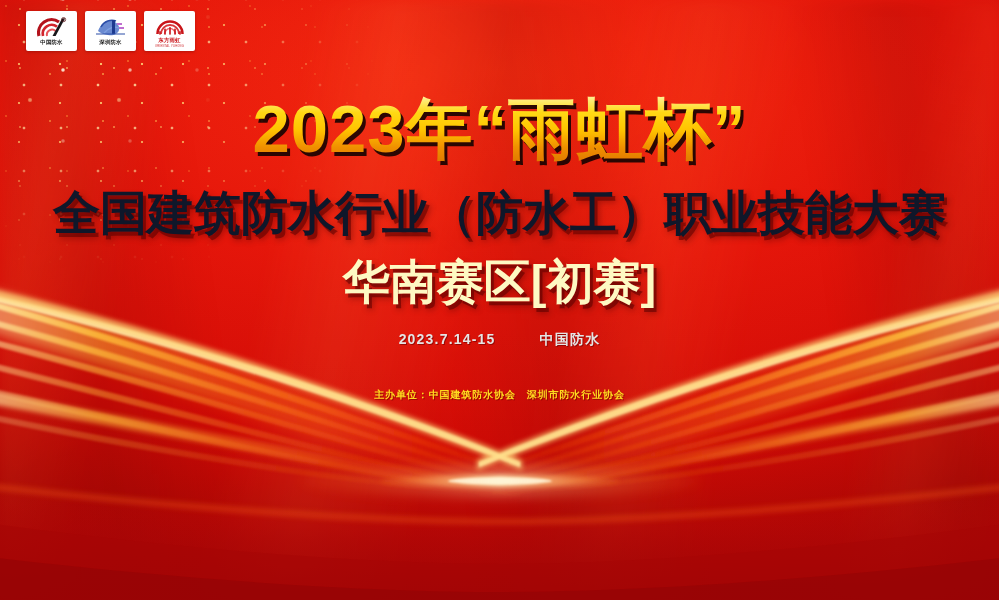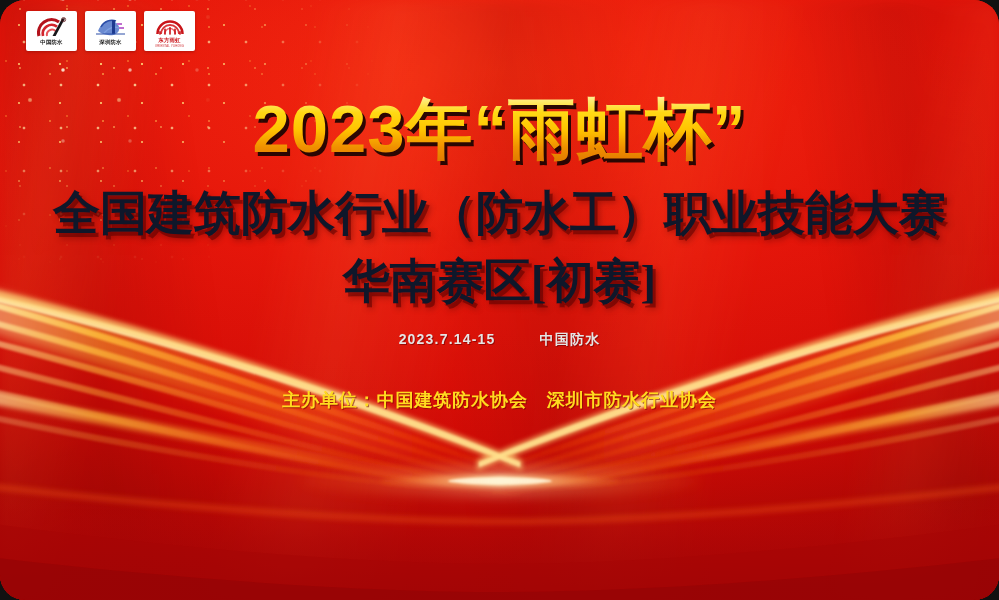--- a/index.html
+++ b/index.html
@@ -3,21 +3,20 @@
 <meta charset="utf-8">
 <style>
   html,body{margin:0;padding:0;background:#111;}
   *{box-sizing:border-box;}
   .stage{
     position:relative;
     width:999px;height:600px;
     overflow:hidden;
     font-family:"Liberation Sans","DejaVu Sans",sans-serif;
     background:#e01508;
-    border-radius:25px;
   }
 
   
   .bg-base{
     position:absolute;inset:0;
     background:
       radial-gradient(120% 90% at 50% 12%, #f42a10 0%, #e4140a 38%, #cf0b06 70%, #b80704 100%);
   }
   .bg-folds{
     position:absolute;inset:0;
@@ -103,35 +102,34 @@
   }
   .title-sub1{
     position:absolute;left:0;right:0;top:189px;text-align:center;
     font-size:47px;line-height:1;font-weight:700;letter-spacing:0px;
     white-space:nowrap;color:#0f172a;
     text-shadow:3px 4px 0 rgba(90,0,0,.55), 4px 5px 6px rgba(70,0,0,.45);
   }
   .title-sub2{
     position:absolute;left:0;right:0;top:258px;text-align:center;
     font-size:47px;line-height:1;font-weight:700;
-    white-space:nowrap;color:#0f172a;
+    white-space:nowrap;color:#fef9c3;
     text-shadow:3px 4px 0 rgba(90,0,0,.55), 4px 5px 6px rgba(70,0,0,.45);
-    font-family:Liberation Serif, serif;
   }
 
   
   .meta-line{
     position:absolute;left:0;right:0;top:331px;text-align:center;
     color:#e5e5e5;font-size:14px;font-weight:700;letter-spacing:1.2px;
     text-shadow:1px 1px 0 rgba(110,0,0,.6);
     display:flex;justify-content:center;gap:44px;
   }
   .org{
     position:absolute;left:0;right:0;text-align:center;
-    color:#ffdb1f;font-size:18px;font-weight:700;letter-spacing:.9px;
+    color:#ffdb1f;font-size:10px;font-weight:700;letter-spacing:.9px;
     text-shadow:1px 1px 0 rgba(110,0,0,.55);
     white-space:nowrap;
   }
   .org-1{top:388px;}
   .org-2{top:410px;}
 </style>
 </head>
 <body>
 
 <div class="stage">

